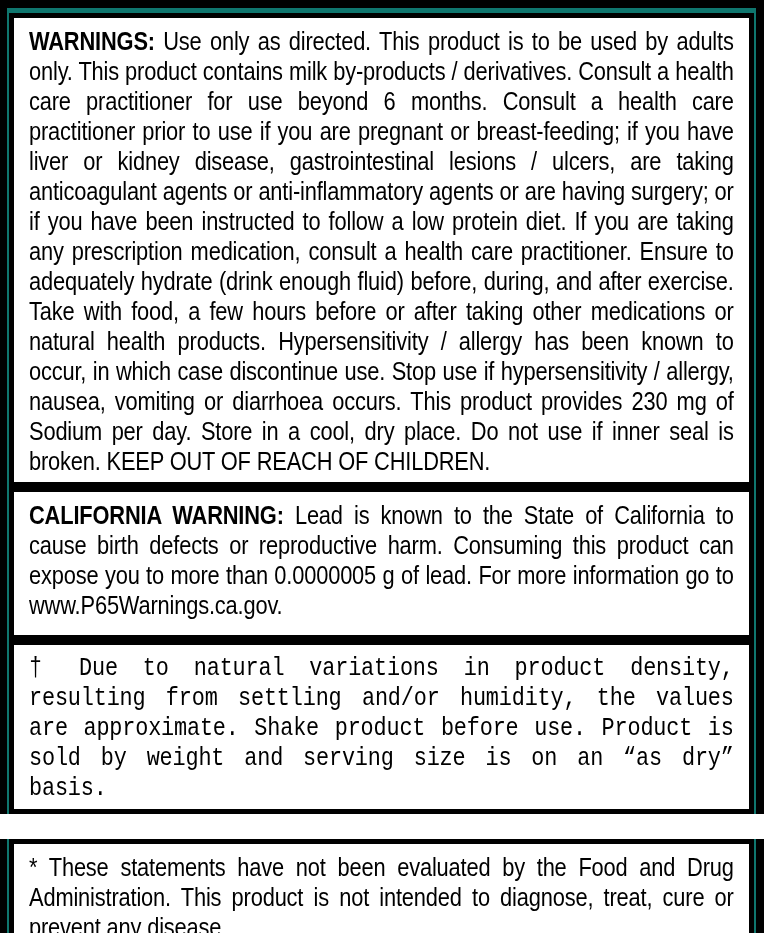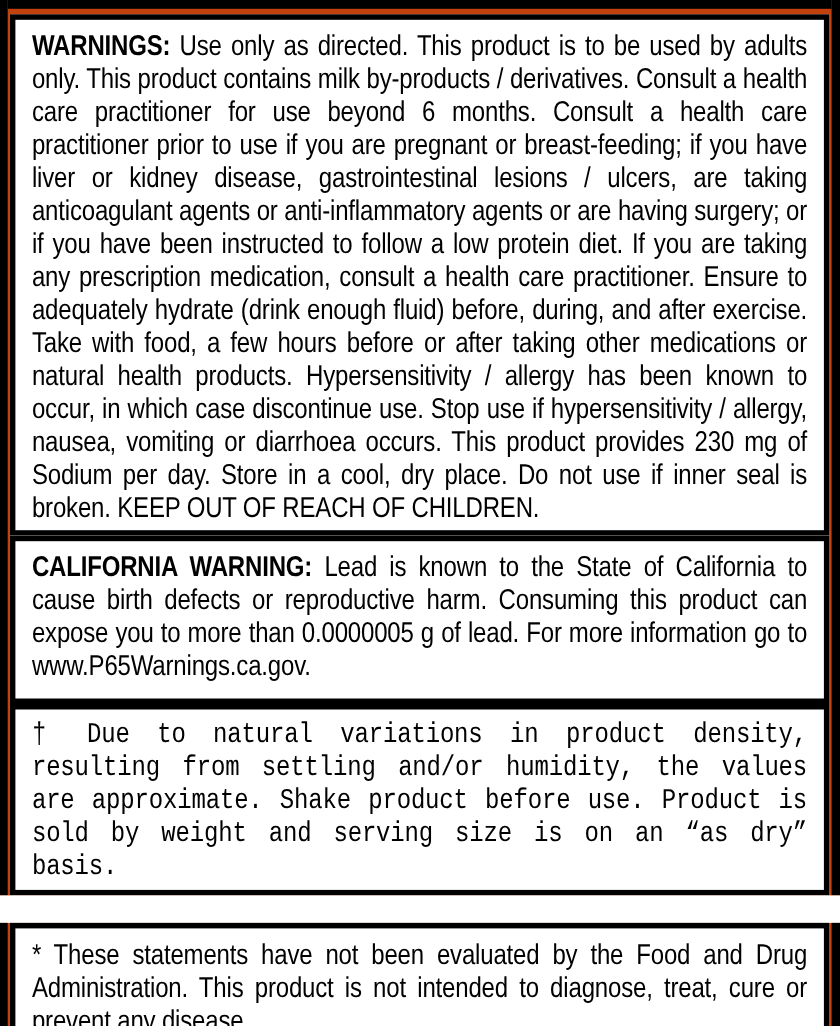--- a/index.html
+++ b/index.html
@@ -4,21 +4,21 @@
 <style>
   html, body {
     margin: 0;
     padding: 0;
     background: #ffffff;
   }
   .label {
     position: relative;
     width: 764px;
     height: 933px;
-    background: #c2410c;
+    background: #0f766e;
     overflow: hidden;
     font-family: "Liberation Sans", "DejaVu Sans", sans-serif;
     color: #000000;
   }
   
   .panel-group {
     border-left: 7px solid #000;
     border-right: 8px solid #000;
   }
   .trim-bar {

